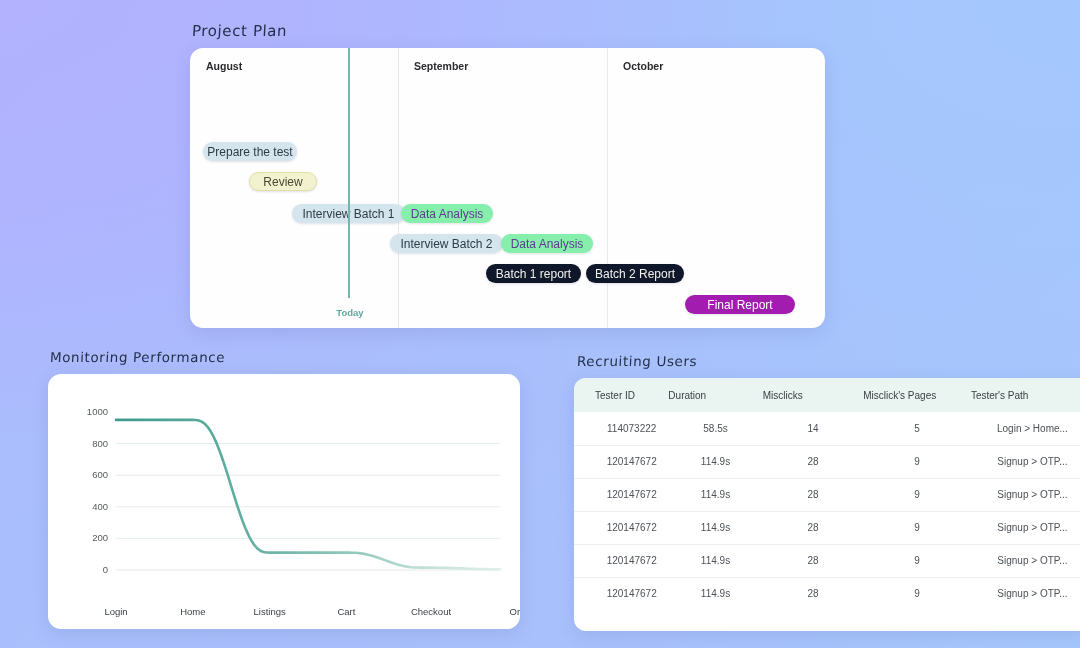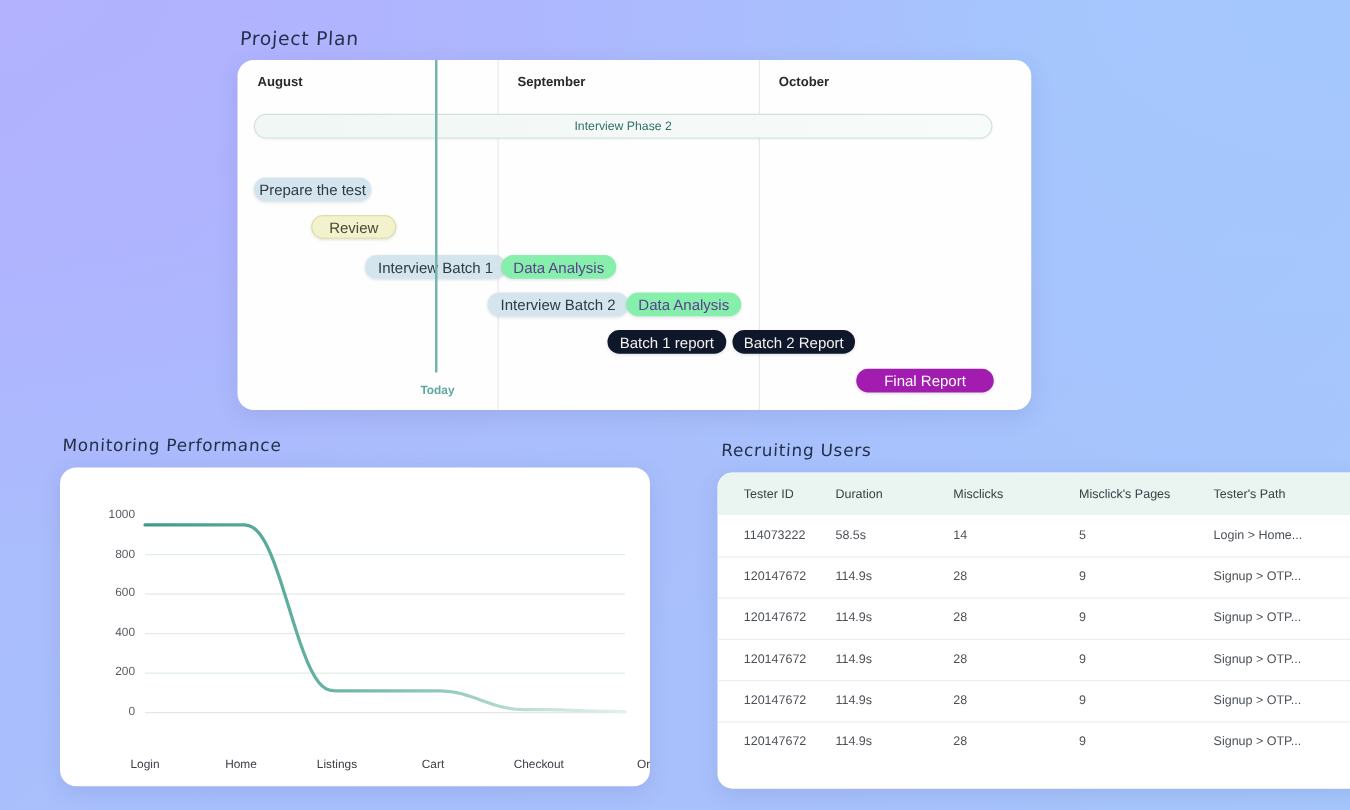--- a/index.html
+++ b/index.html
@@ -188,20 +188,21 @@
     color: #3b4046;
     padding: 11px 0 11px 0;
     height: 34px;
   }
   td {
     font-size: 10px;
     color: #4c5157;
     height: 33px;
     padding: 0;
     border-bottom: 1px solid #eceef0;
+    text-align: center;
   }
   th:nth-child(1), td:nth-child(1) { width: 92px; padding-left: 21px; }
   th:nth-child(2), td:nth-child(2) { width: 92px; }
   th:nth-child(3), td:nth-child(3) { width: 98px; }
   th:nth-child(4), td:nth-child(4) { width: 105px; }
   th:nth-child(5), td:nth-child(5) { width: 120px; }
   tbody tr:last-child td { border-bottom: none; }
 </style>
 </head>
 <body>
@@ -217,23 +218,20 @@
 
     <div class="month-label" style="left:16px;">August</div>
     <div class="month-label" style="left:224px;">September</div>
     <div class="month-label" style="left:433px;">October</div>
 
     <div id="header-rule"></div>
 
     <div id="today-line"></div>
     <div id="today-label">Today</div>
 
-    <div class="phase-bar">
-      <span>Interview Phase 2</span>
-    </div>
 
     <div id="task-pill-layer">
         <div class="pill pill-blue" style="left: 13px; top: 74px; width: 94px;">
           <span>Prepare the test</span>
         </div>
         <div class="pill pill-yellow" style="left: 59px; top: 104px; width: 68px;">
           <span>Review</span>
         </div>
         <div class="pill pill-blue" style="left: 102px; top: 136px; width: 113px;">
           <span>Interview Batch 1</span>

